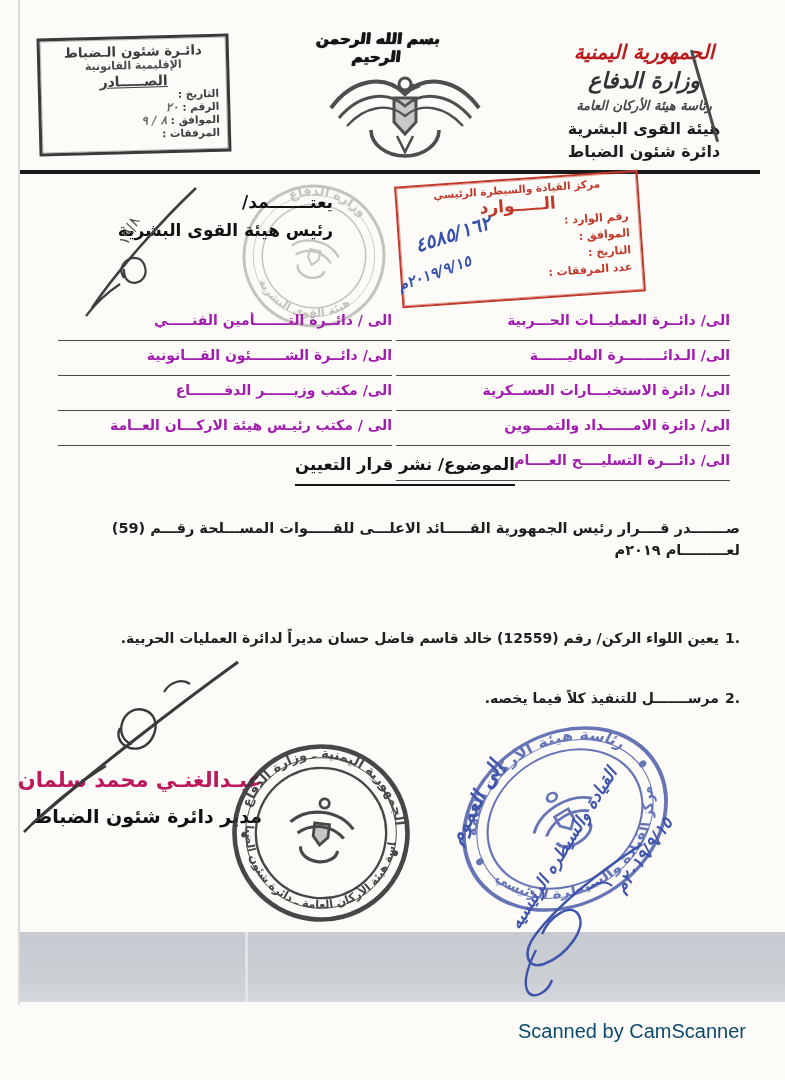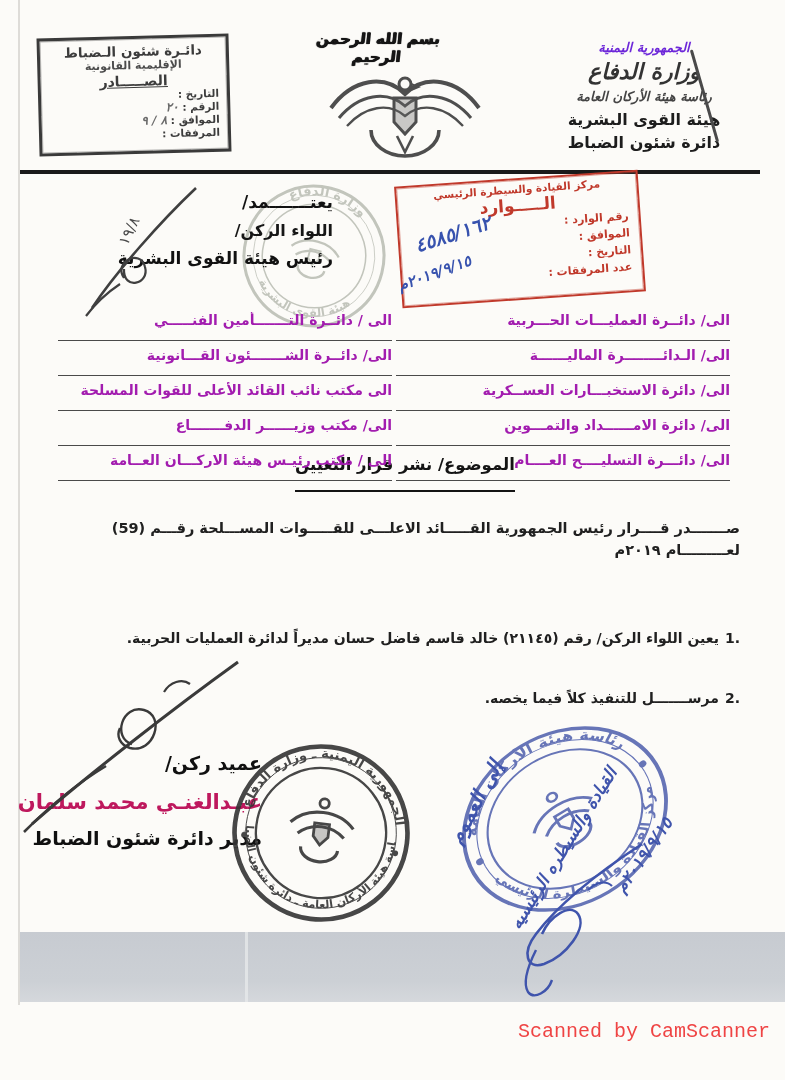--- a/index.html
+++ b/index.html
@@ -10,21 +10,21 @@
   }
   .abs{position:absolute;}
   
   .edge-line{left:18px;top:0;width:2px;height:1005px;background:#dedcd8;}
   .bismillah{
     left:291px;top:30px;width:172px;font-size:15px;font-weight:900;color:#161616;
     text-align:center;letter-spacing:-.5px;transform:skewX(-6deg);
     text-shadow:0 0 1px #000,1px 0 0 #222;
   }
   .org-block{left:518px;top:40px;width:252px;text-align:center;line-height:1.25;}
-  .org-l1{font-size:13px;font-weight:700;font-style:italic;color:#6d28d9;}
+  .org-l1{font-size:20px;font-weight:700;font-style:italic;color:#b91c1c;}
   .org-l2{font-size:22px;font-weight:700;font-style:italic;color:#333;margin-top:2px;}
   .org-l3{font-size:13px;font-weight:600;font-style:italic;color:#444;margin-top:3px;}
   .org-l4{font-size:16px;font-weight:800;color:#1d1d1d;margin-top:5px;}
   .org-l5{font-size:16px;font-weight:800;color:#1d1d1d;margin-top:3px;}
   .pen-slash{left:703px;top:48px;width:2.5px;height:96px;background:#4a4a4a;transform:rotate(-16deg);border-radius:2px;}
   .header-rule{left:20px;top:170px;width:740px;height:4px;background:#1a1a1a;}
   
   .stamp-out{
     left:38px;top:36px;width:192px;height:118px;border:3px solid #3a3a3a;
     transform:rotate(-1.5deg);color:#3c3c3c;padding:4px 8px;box-sizing:border-box;
@@ -54,21 +54,21 @@
   .approval .t{font-size:17px;font-weight:900;margin-top:8px;color:#111;}
   
   .addr{width:334px;z-index:2;}
   .addr .row{
     font-size:14px;font-weight:700;color:#a21caf;text-align:right;
     border-bottom:1.4px solid #4a4a4a;padding-bottom:12px;margin-bottom:6px;line-height:16px;
     white-space:nowrap;overflow:hidden;
   }
   
   .subject{left:235px;top:455px;width:340px;text-align:center;font-size:16.5px;font-weight:900;color:#141414;}
-  .subject span{border-bottom:2.2px solid #141414;padding-bottom:16px;}
+  .subject span{border-bottom:2.2px solid #141414;padding-bottom:10px;}
   .bodyline{right:45px;width:672px;text-align:right;font-size:14.5px;font-weight:700;color:#202020;line-height:1.5;}
   .item{right:45px;width:660px;text-align:right;font-size:14px;font-weight:700;color:#202020;}
   .item .n{direction:ltr;unicode-bidi:embed;display:inline-block;margin-left:6px;}
   
   .sigblock{left:12px;top:752px;width:250px;text-align:right;z-index:3;}
   .sigblock .rk{font-size:19px;font-weight:900;color:#101010;}
   .sigblock .nm{font-size:21px;font-weight:900;color:#be185d;margin-top:16px;letter-spacing:-.5px;}
   .sigblock .tt{font-size:19px;font-weight:900;color:#101010;margin-top:13px;}
   
   .round-stamp{pointer-events:none;}
@@ -76,21 +76,21 @@
   .black-stamp{left:228px;top:740px;width:186px;height:186px;color:#343434;opacity:.9;transform:rotate(7deg);z-index:4;}
   .blue-stamp{left:452px;top:706px;width:226px;height:226px;color:#4254a8;opacity:.8;transform:rotate(-31deg) scaleY(.8);z-index:2;}
   
   .hw-note{position:absolute;color:#3f54ac;font-style:italic;font-weight:600;white-space:nowrap;z-index:5;}
   .hw-n1{left:430px;top:790px;font-size:20px;transform:rotate(-62deg);}
   .hw-n2{left:470px;top:838px;font-size:17px;transform:rotate(-58deg);}
   .hw-n3{left:600px;top:845px;font-size:17px;transform:rotate(-55deg);}
   
   .gray-band{left:20px;top:932px;width:765px;height:70px;background:linear-gradient(180deg,#c7cbd1 0%,#ccd0d5 70%,#d5d8dc 100%);z-index:0;}
   .gray-band .wline{position:absolute;left:225px;top:0;width:3px;height:100%;background:#e6e8ea;opacity:.8;}
-  .camscanner{left:518px;top:1020px;font-family:Liberation Mono, monospace;font-size:20px;color:#ef4444;direction:ltr;z-index:2;}
+  .camscanner{left:518px;top:1020px;font-family:Liberation Sans, sans-serif;font-size:20px;color:#0c4a6e;direction:ltr;z-index:2;}
   svg{display:block;}
 </style>
 </head>
 <body>
 
 <div class="page">
 
   <div class="abs edge-line"></div>
   <div class="abs gray-band">
       <span class="wline"></span>
@@ -151,21 +151,20 @@
       <text font-size="17" fill="currentColor" stroke="none" font-weight="bold"><textPath href="#gTop" startOffset="50%" text-anchor="middle">وزارة الدفاع</textPath></text>
       <text font-size="15" fill="currentColor" stroke="none" font-weight="bold"><textPath href="#gBot" startOffset="50%" text-anchor="middle">هيئة القوى البشرية</textPath></text>
       <path d="M-32,-6 C-16,-24 16,-24 32,-6 M-24,4 C-10,-9 10,-9 24,4" stroke-width="3"></path>
       <path d="M-7,-8 h14 v12 l-7,8 l-7,-8 z" stroke-width="2.5"></path>
       <path d="M-18,16 a18,13 0 1 0 36,0" stroke-width="3"></path>
     </svg>
   </div>
 
   <div class="abs approval">
     <div class="w">يعتـــــــمد/</div>
-    <div class="r">اللواء الركن/</div>
     <div class="t">رئيس هيئة القوى البشرية</div>
   </div>
 
   <div class="abs" style="left:78px;top:180px;width:130px;height:140px;z-index:4;">
     <svg width="130" height="140" viewBox="0 0 130 140" fill="none" stroke="#3f3f3f">
       <path d="M14,128 C38,92 82,42 118,8" stroke-width="2.6"></path>
       <path d="M46,98 c-11,-16 16,-30 21,-11 c5,17 -22,24 -21,2" stroke-width="2.2"></path>
       <path d="M8,136 C20,120 30,112 42,104" stroke-width="2.2"></path>
       <text x="62" y="40" font-size="15" fill="#4a4a4a" stroke="none" transform="rotate(-64 62 40)">١٩/٨</text>
     </svg>
@@ -174,46 +173,44 @@
   <div class="abs addr" style="left:396px;top:312px;">
     <div class="row">الى/ دائــرة العمليـــات الحـــربية</div>
     <div class="row">الى/ الـدائــــــــرة الماليــــــة</div>
     <div class="row">الى/ دائرة الاستخبـــارات العســكرية</div>
     <div class="row">الى/ دائرة الامــــــداد والتمـــوين</div>
     <div class="row">الى/ دائـــرة التسليــــح العــــام</div>
   </div>
   <div class="abs addr" style="left:58px;top:312px;">
     <div class="row">الى / دائــرة التـــــــأمين الفنـــــي</div>
     <div class="row">الى/ دائــرة الشـــــــئون القـــانونية</div>
-    <div class="row">الى مكتب نائب القائد الأعلى للقوات المسلحة</div>
     <div class="row">الى/ مكتب وزيــــــر الدفـــــــاع</div>
     <div class="row">الى / مكتب رئيـس هيئة الاركـــان العــامة</div>
   </div>
 
   <div class="abs subject"><span>الموضوع/ نشر قرار التعيين</span></div>
 
   <div class="abs bodyline" style="top:518px;">صـــــــدر قــــرار رئيس الجمهورية القـــــائد الاعلـــى للقـــــوات المســـلحة رقـــم (59) لعـــــــــام ٢٠١٩م</div>
   <div class="abs item" style="top:630px;">
-    <span class="n">1.</span><span>يعين اللواء الركن/ رقم (٢١١٤٥) خالد قاسم فاضل حسان مديراً لدائرة العمليات الحربية.</span>
+    <span class="n">1.</span><span>يعين اللواء الركن/ رقم (12559) خالد قاسم فاضل حسان مديراً لدائرة العمليات الحربية.</span>
   </div>
   <div class="abs item" style="top:690px;">
     <span class="n">2.</span><span>مرســـــــل للتنفيذ كلاً فيما يخصه.</span>
   </div>
 
   <div class="abs" style="left:14px;top:648px;width:240px;height:185px;z-index:5;">
     <svg width="240" height="185" viewBox="0 0 240 185" fill="none" stroke="#3a3a3a">
       <path d="M18,176 C70,130 160,60 224,14" stroke-width="3"></path>
       <path d="M10,184 C36,158 62,136 92,118" stroke-width="2.6"></path>
       <path d="M118,96 c-20,-6 -10,-40 12,-34 c22,6 10,44 -14,38 c-10,-3 -14,-12 -10,-20" stroke-width="2.4"></path>
       <path d="M150,44 c6,-10 18,-14 26,-8" stroke-width="2.2"></path>
     </svg>
   </div>
 
   <div class="abs sigblock">
-    <div class="rk">عميد ركن/</div>
     <div class="nm">عبـدالغنـي محمد سلمان</div>
     <div class="tt">مدير دائرة شئون الضباط</div>
   </div>
 
   <div class="abs round-stamp black-stamp">
     <svg width="186" height="186" viewBox="-100 -100 200 200" stroke="currentColor" fill="none">
       <circle r="93" stroke-width="5"></circle>
       <circle r="70" stroke-width="2.5"></circle>
       <path id="bTop" d="M -81 0 A 81 81 0 0 1 81 0"></path>
       <path id="bBot" d="M -81 0 A 81 81 0 0 0 81 0"></path>

